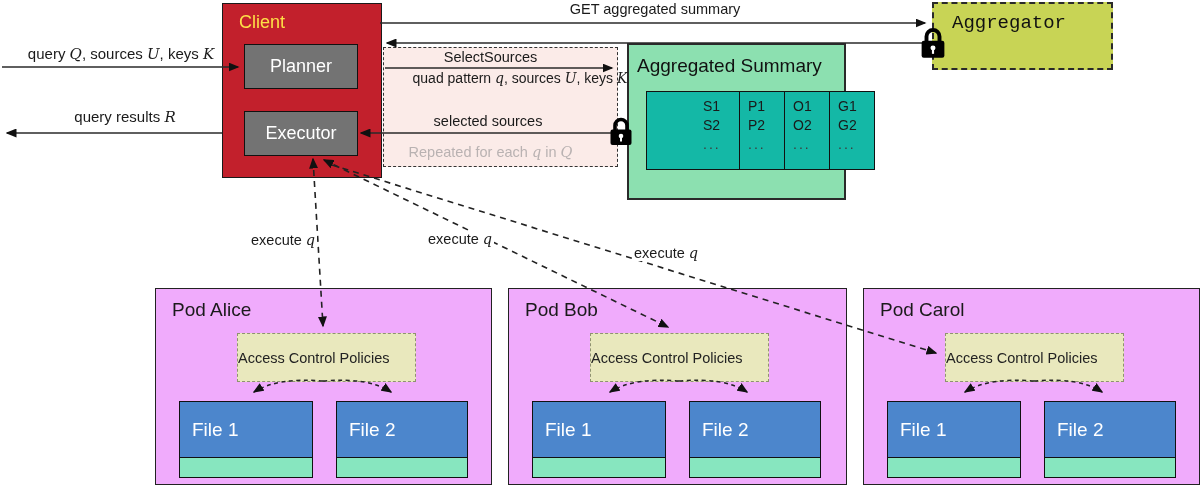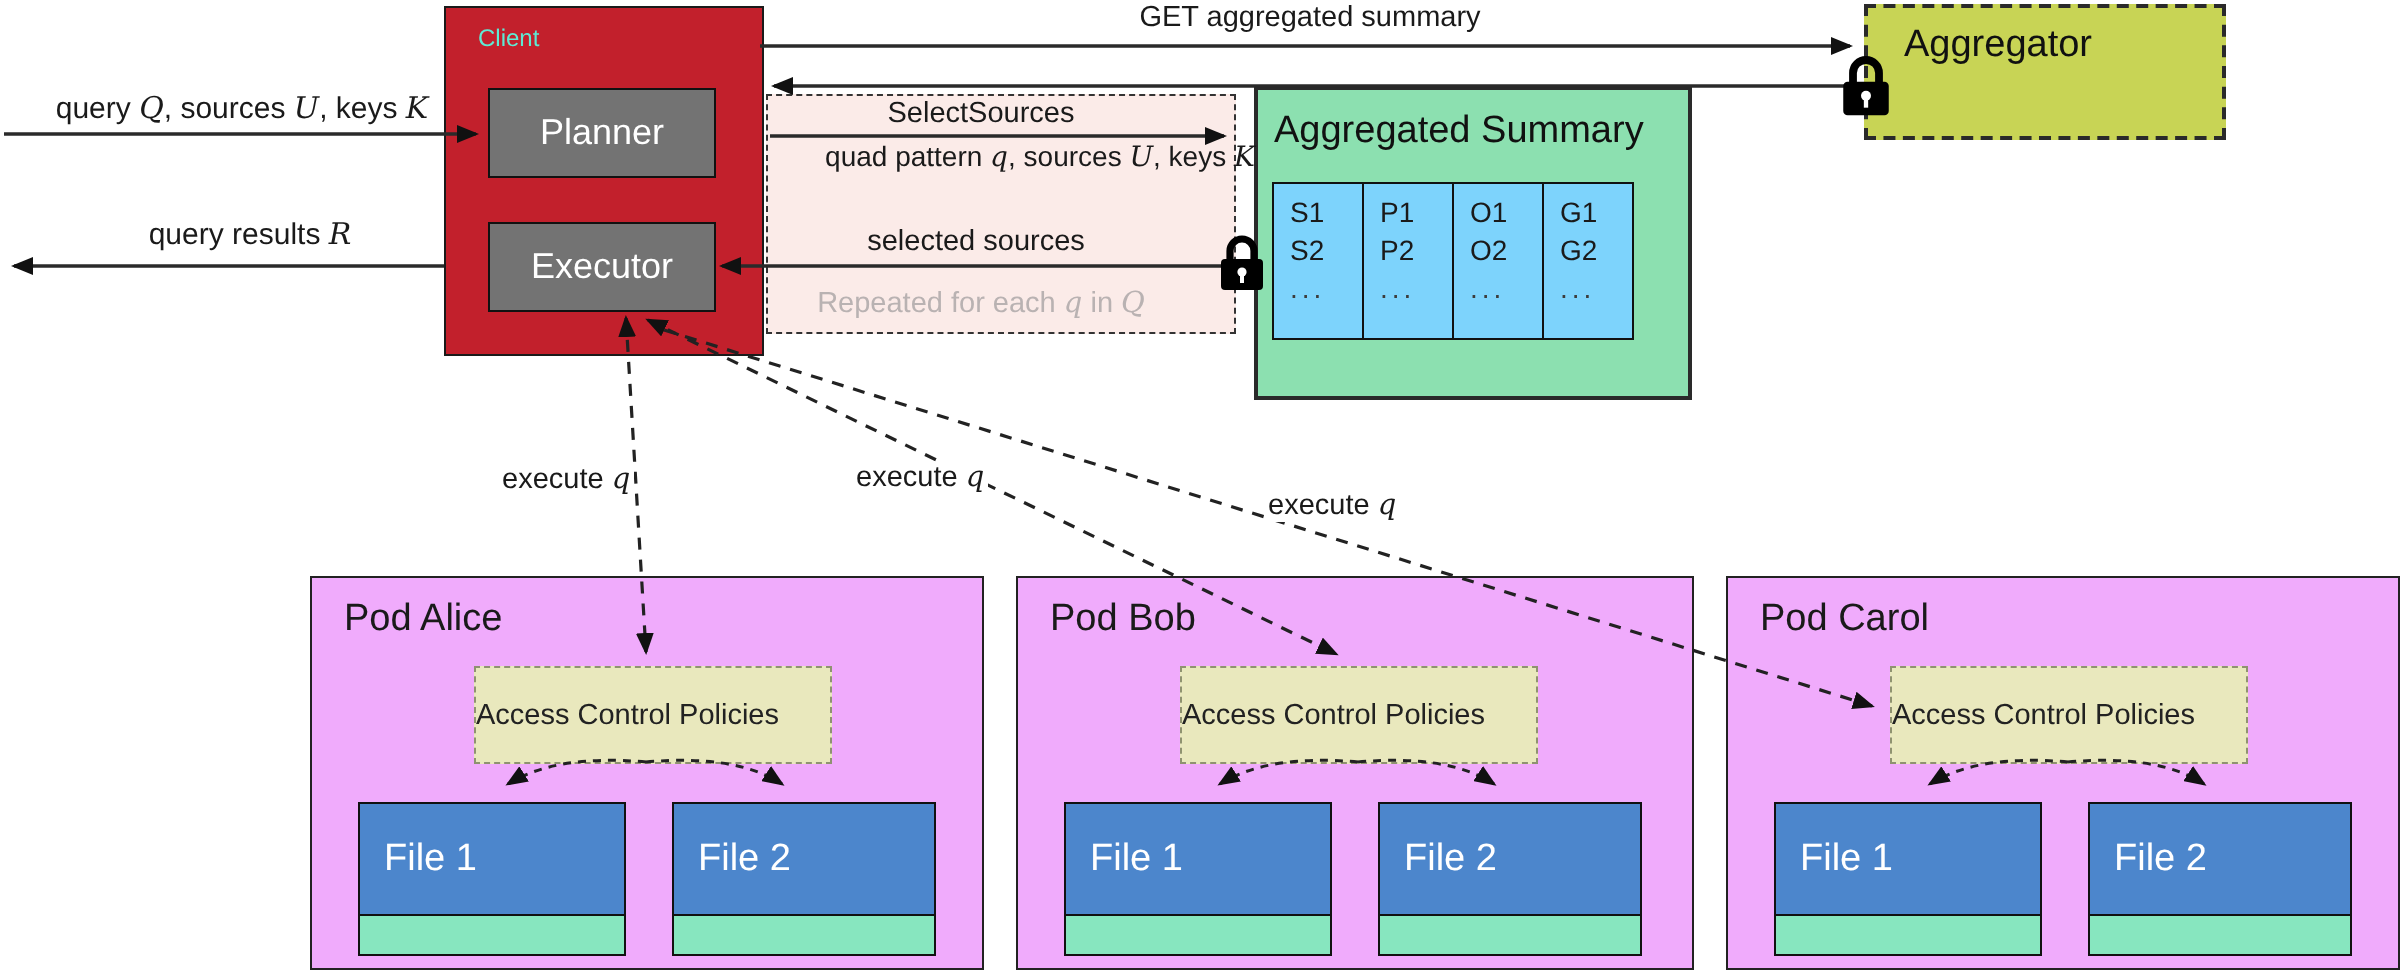--- a/index.html
+++ b/index.html
@@ -4,33 +4,33 @@
 <style>
   html,body{margin:0;padding:0;background:#ffffff;}
   #canvas{
     position:relative;width:1200px;height:489px;background:#ffffff;
     font-family:"Liberation Sans",sans-serif;color:#111;overflow:hidden;
   }
   .abs{position:absolute;}
   .m{font-family:"DejaVu Serif",serif;font-style:italic;}
   
   .client{left:222px;top:3px;width:158px;height:173px;background:#c2202c;border:1.5px solid #1a1a1a;}
-  .client-title{position:absolute;left:16px;top:8px;color:#5eead4;font-size:12px;}
+  .client-title{position:absolute;left:16px;top:8px;color:#fde047;font-size:18px;}
   .inner-box{position:absolute;left:21px;width:112px;height:43px;background:#737373;border:1.5px solid #111;
              display:flex;align-items:center;justify-content:center;color:#fff;font-size:18px;}
   .planner{top:40px;}
   .executor{top:107px;}
   .selectsources{left:383px;top:47px;width:233px;height:118px;background:#fbebe8;border:1.6px dashed #333;}
   .summary{left:627px;top:43px;width:215px;height:153px;background:#8ce0b0;border:2px solid #2a2a2a;}
   .summary-title{position:absolute;left:8px;top:10px;font-size:19px;color:#111;white-space:nowrap;}
-  .sum-table{position:absolute;left:7px;top:46px;width:179px;height:77px;display:flex;border:1.3px solid #111;background:#7dd3fc;}
+  .sum-table{position:absolute;left:17px;top:46px;width:179px;height:77px;display:flex;border:1.3px solid #111;background:#14b8a6;padding-left:48px;}
   .sum-col{flex:1;border-right:1.3px solid #111;padding:5px 0 0 8px;font-size:14px;line-height:19px;color:#1a1a1a;}
   .sum-col:last-child{border-right:none;}
   .dots{letter-spacing:2px;color:#3c3c3c;}
-  .aggregator{left:932px;top:2px;width:177px;height:64px;background:#c8d455;border:2px dashed #2a2a2a;}
+  .aggregator{left:932px;top:2px;width:177px;height:64px;background:#c8d455;border:2px dashed #2a2a2a;font-family:Liberation Mono, monospace;}
   .agg-title{position:absolute;left:18px;top:8px;font-size:19px;color:#111;}
   .pod{top:288px;height:195px;background:#f0abfc;border:1.8px solid #222;}
   .pod-alice{left:155px;width:335px;}
   .pod-bob{left:508px;width:337px;}
   .pod-carol{left:863px;width:335px;}
   .pod-title{position:absolute;left:16px;top:10px;font-size:19px;color:#1a1a1a;}
   .acp{position:absolute;left:81px;top:44px;width:177px;height:47px;background:#e9e8bd;border:1.6px dashed #8f9270;
        display:flex;align-items:center;justify-content:flex-start;font-size:14.5px;color:#222;}
   .file{position:absolute;top:112px;border:1.6px solid #111;}
   .file-1{left:23px;width:132px;}

